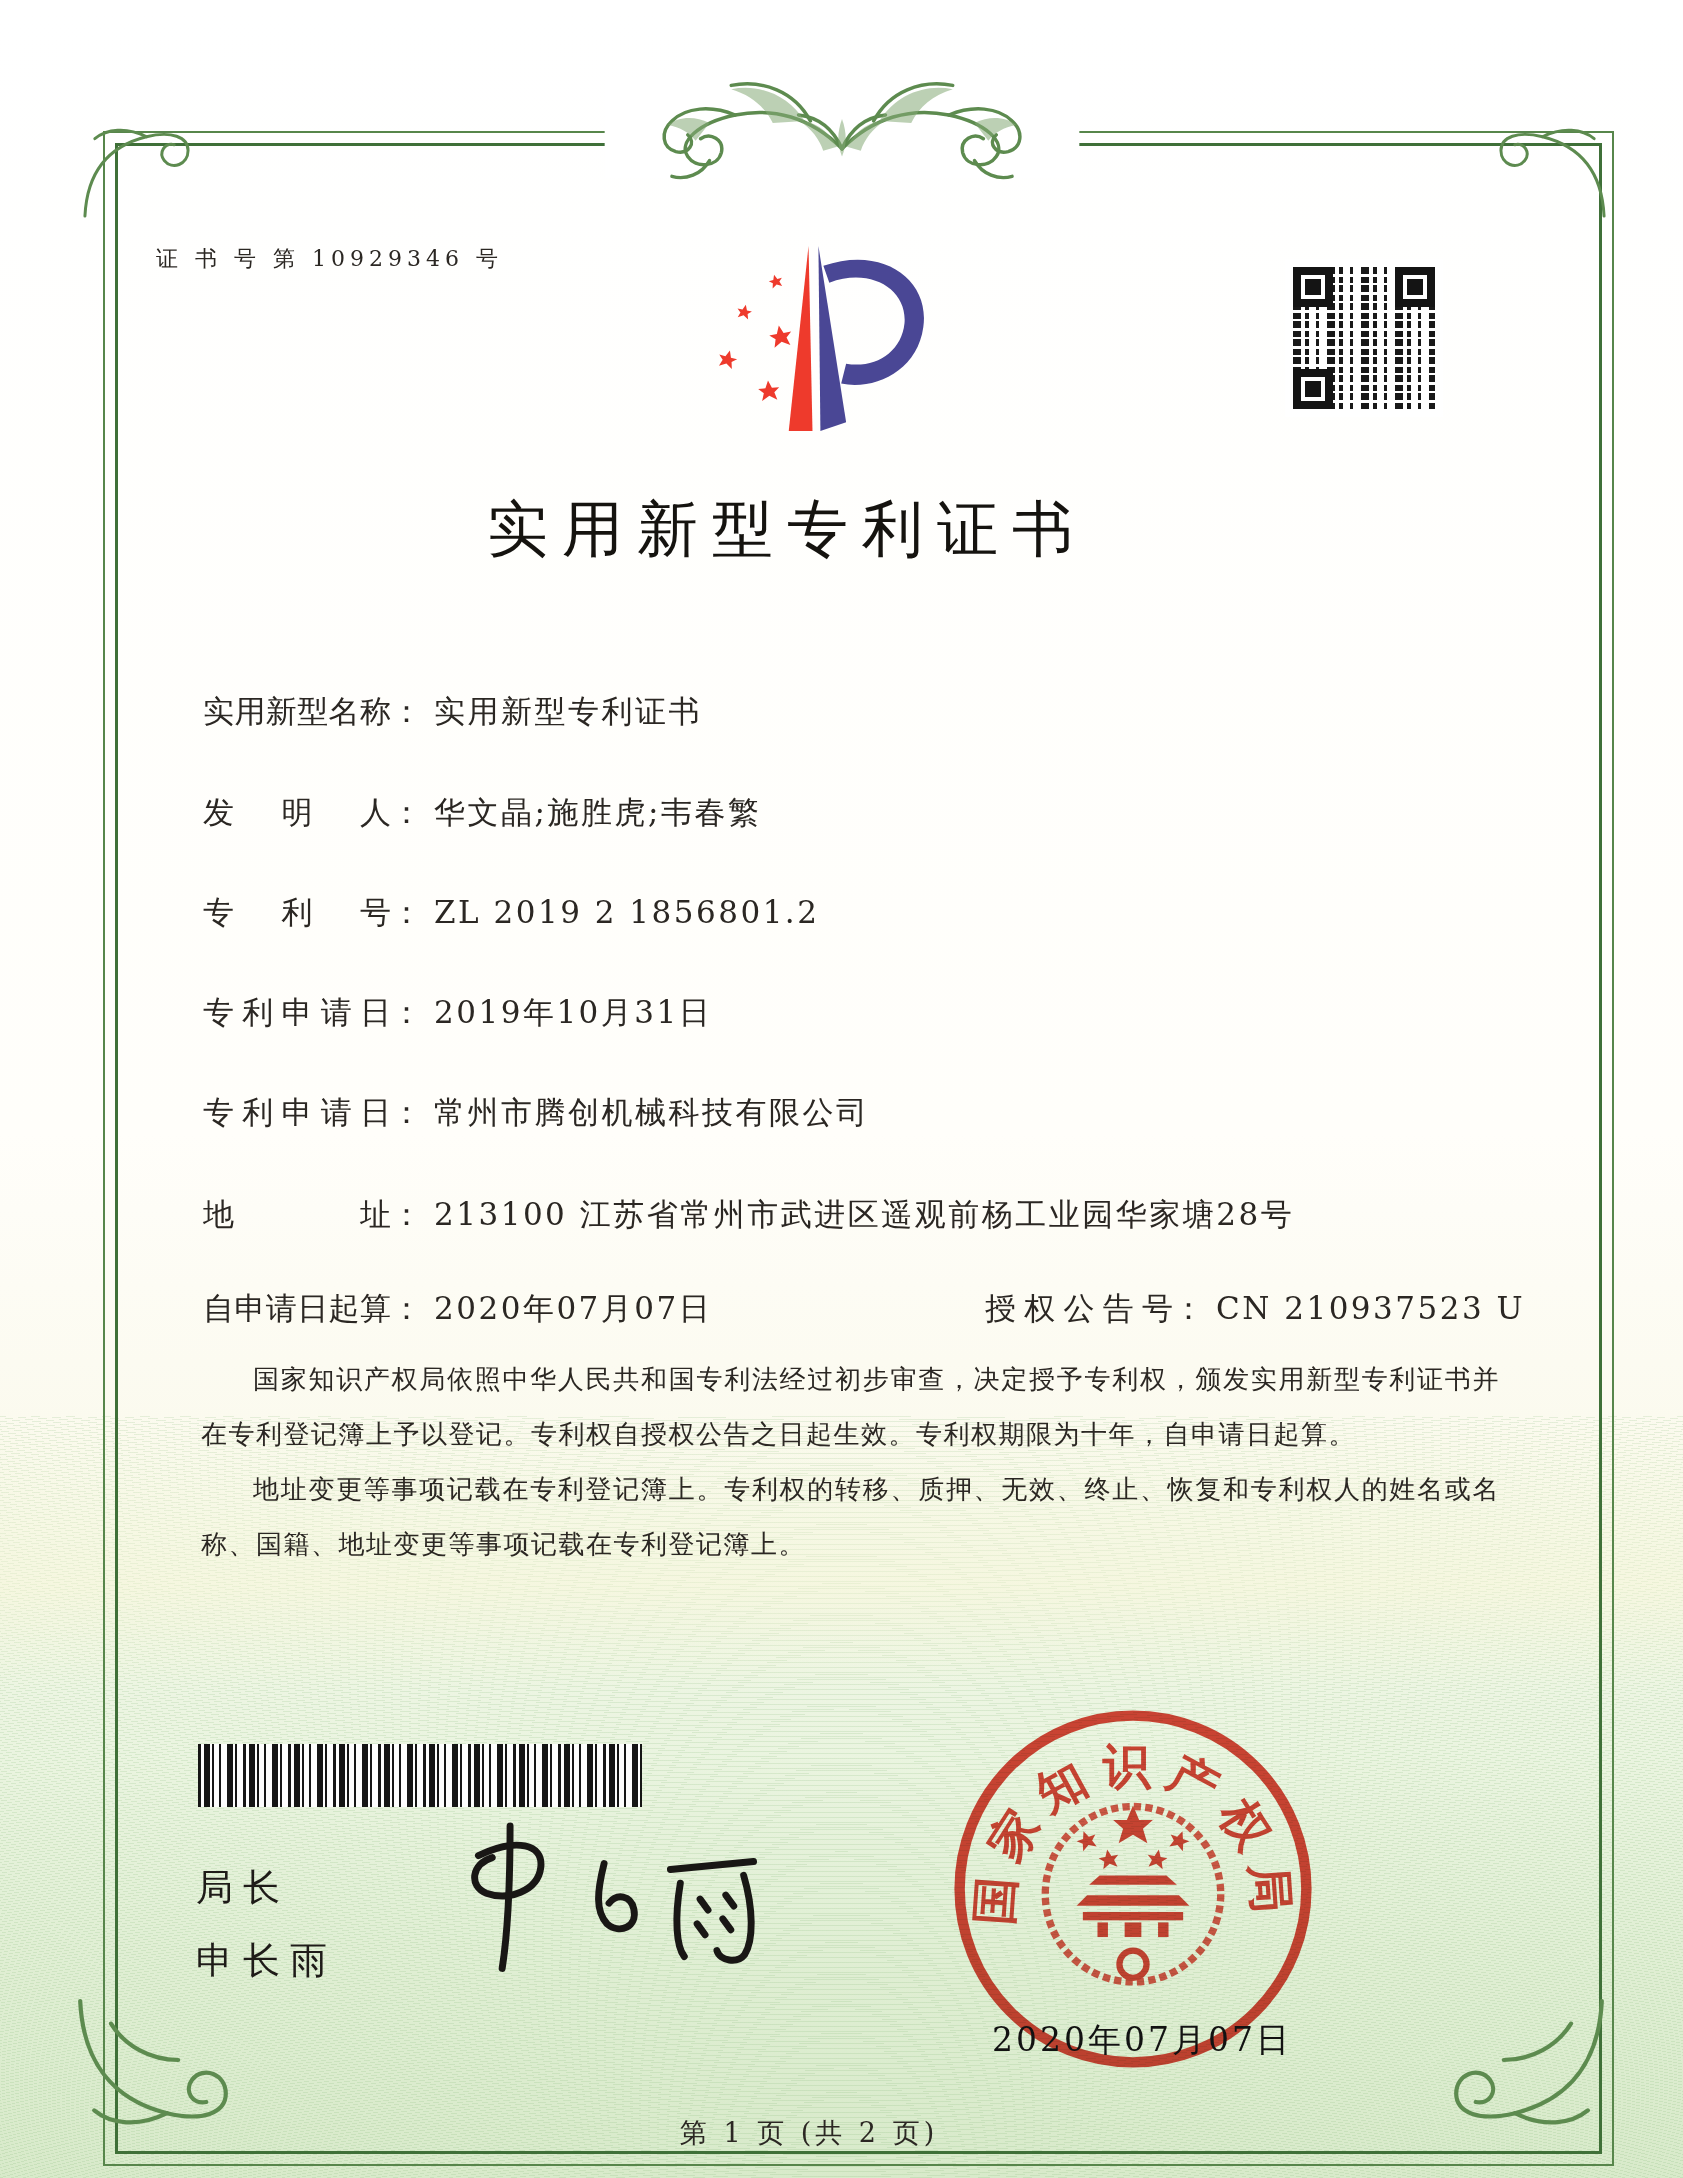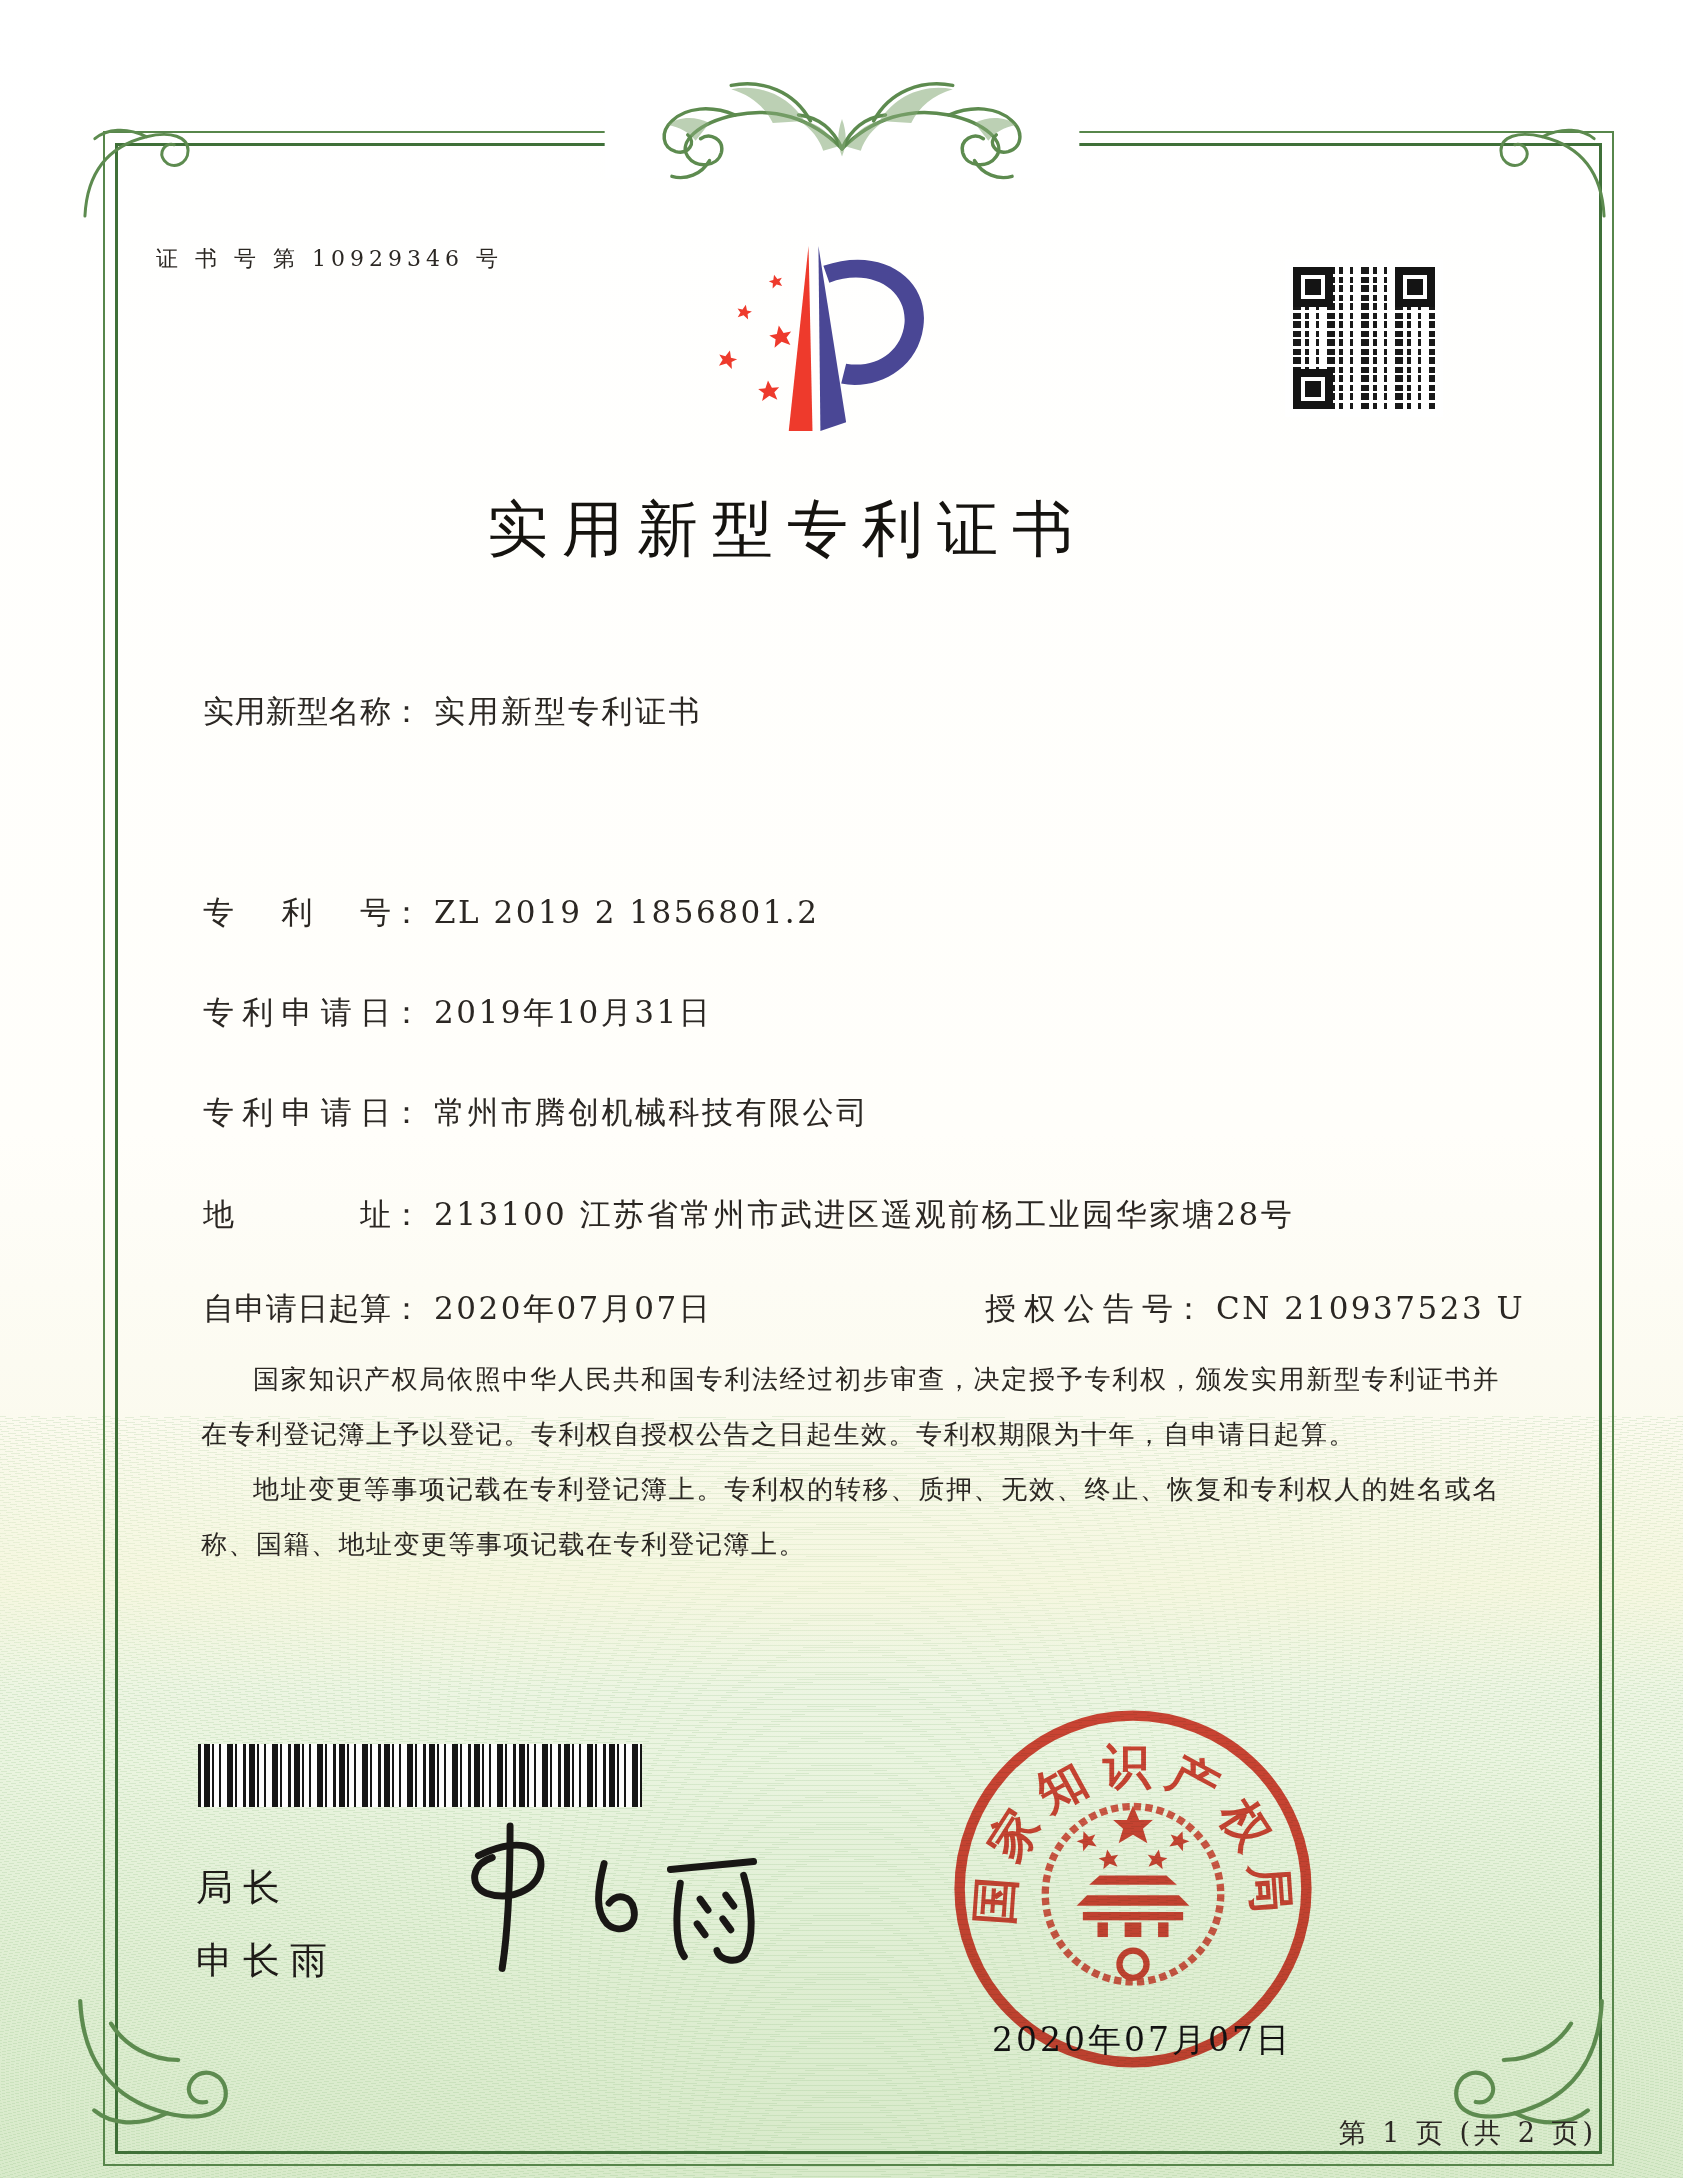--- a/index.html
+++ b/index.html
@@ -42,21 +42,21 @@
   .finder{position:absolute;width:40px;height:40px;border:8px solid #141414;background:#fff;box-sizing:border-box;}
   .finder::after{content:"";position:absolute;left:4px;top:4px;width:16px;height:16px;background:#141414;}
   .finder.tl{left:8px;top:8px;} .finder.tr{right:8px;top:8px;} .finder.bl{left:8px;bottom:8px;}
   
   .director{position:absolute;left:196px;top:1863px;font-size:37px;letter-spacing:10px;z-index:3;color:#1e1b18;}
   .director-name{position:absolute;left:196px;top:1936px;font-size:37px;letter-spacing:10px;z-index:3;color:#1e1b18;}
   .sig{position:absolute;left:421px;top:1812px;z-index:3;}
   
   .seal{position:absolute;left:945px;top:1701px;z-index:4;mix-blend-mode:multiply;opacity:.93;}
   .seal-date{position:absolute;left:992px;top:2018px;font-size:33px;letter-spacing:3px;color:#121212;z-index:5;}
-  .footer{position:absolute;left:3px;width:1594px;top:2115px;text-align:right;font-size:27px;letter-spacing:4px;z-index:3;color:#2b2723;}
+  .footer{position:absolute;left:12px;width:1594px;top:2115px;text-align:center;font-size:27px;letter-spacing:4px;z-index:3;color:#2b2723;}
 </style>
 </head>
 <body>
 
 <div id="page">
 
   <div id="texture"></div>
   <div class="frame-outer"></div>
   <div class="frame-inner"></div>
 
@@ -132,20 +132,23 @@
     <div class="qr-noise"></div>
     <div class="finder tl"></div>
     <div class="finder tr"></div>
     <div class="finder bl"></div>
   </div>
 
   <div class="title">实用新型专利证书</div>
 
   <div class="frow" style="top:691px;">
     <span class="flabel">实用新型名称</span><span class="colon">：</span><span class="fvalue">实用新型专利证书</span>
+  </div>
+  <div class="frow" style="top:792px;">
+    <span class="flabel">发明人</span><span class="colon">：</span><span class="fvalue">华文晶;施胜虎;韦春繁</span>
   </div>
   <div class="frow" style="top:892px;">
     <span class="flabel">专利号</span><span class="colon">：</span><span class="fvalue">ZL 2019 2 1856801.2</span>
   </div>
   <div class="frow" style="top:992px;">
     <span class="flabel">专利申请日</span><span class="colon">：</span><span class="fvalue">2019年10月31日</span>
   </div>
   <div class="frow" style="top:1092px;">
     <span class="flabel">专利申请日</span><span class="colon">：</span><span class="fvalue">常州市腾创机械科技有限公司</span>
   </div>

